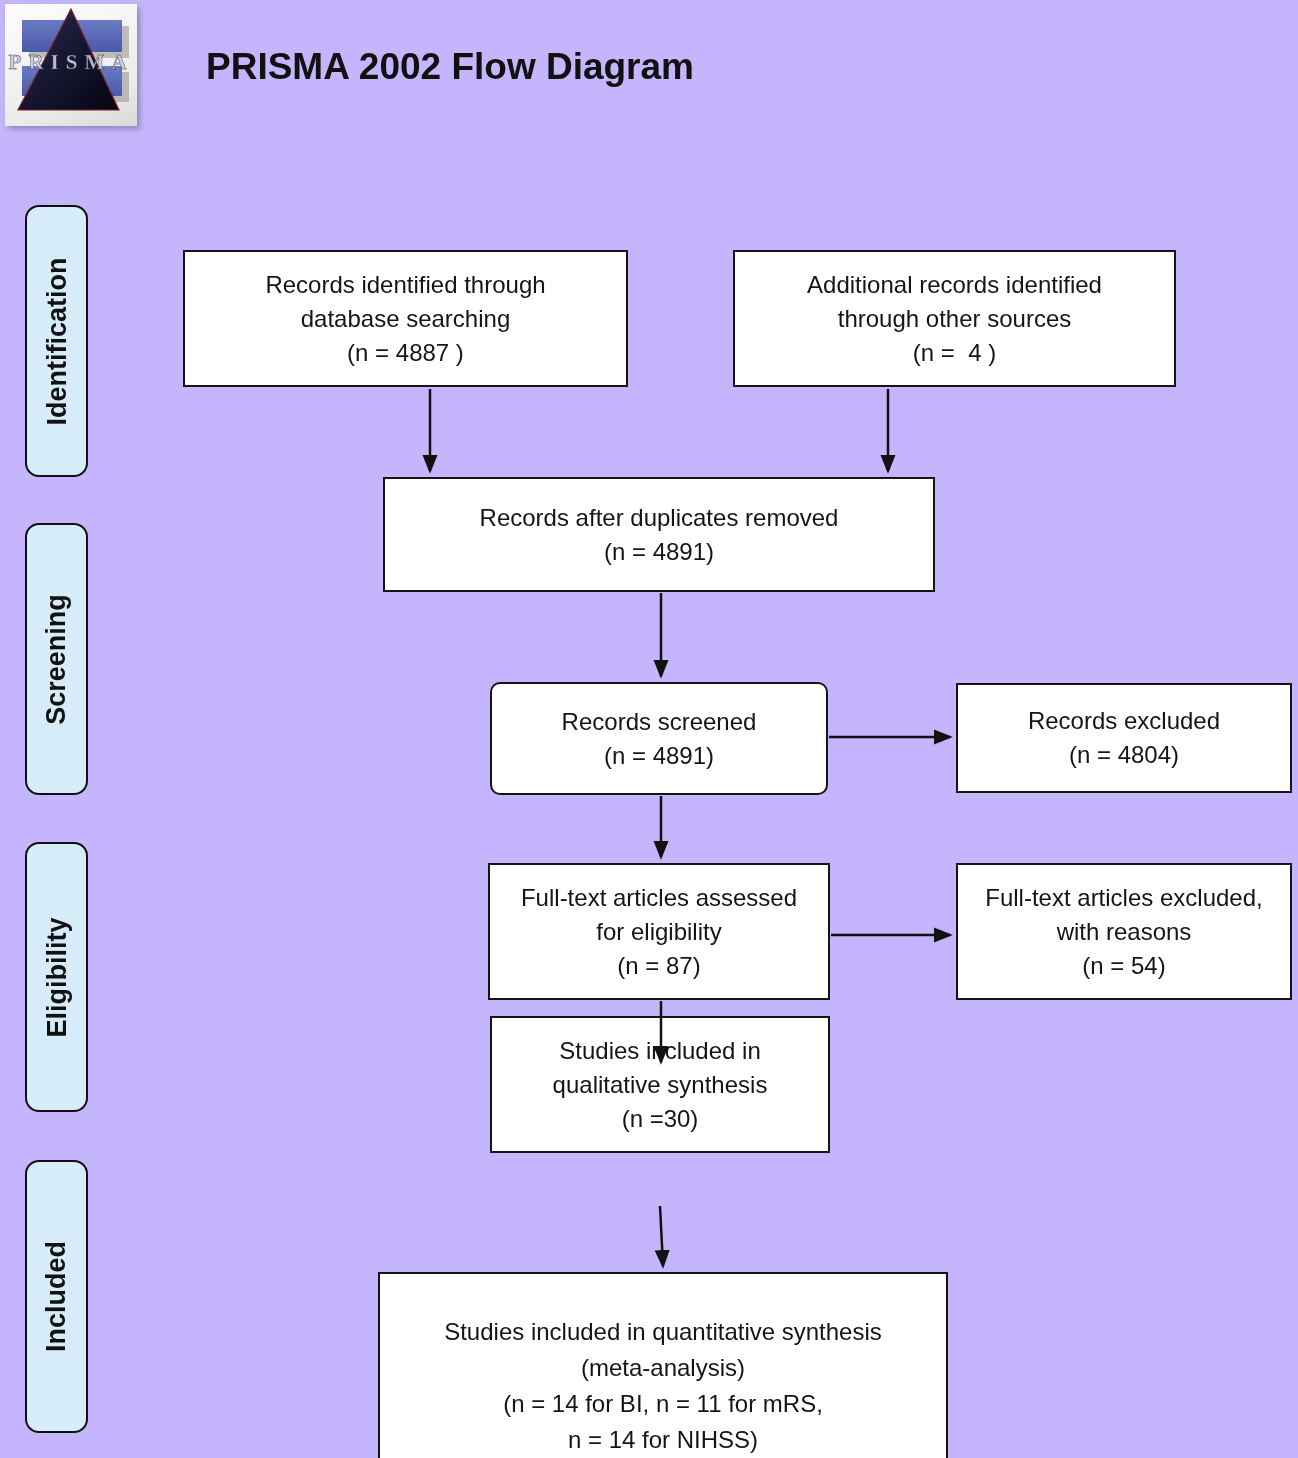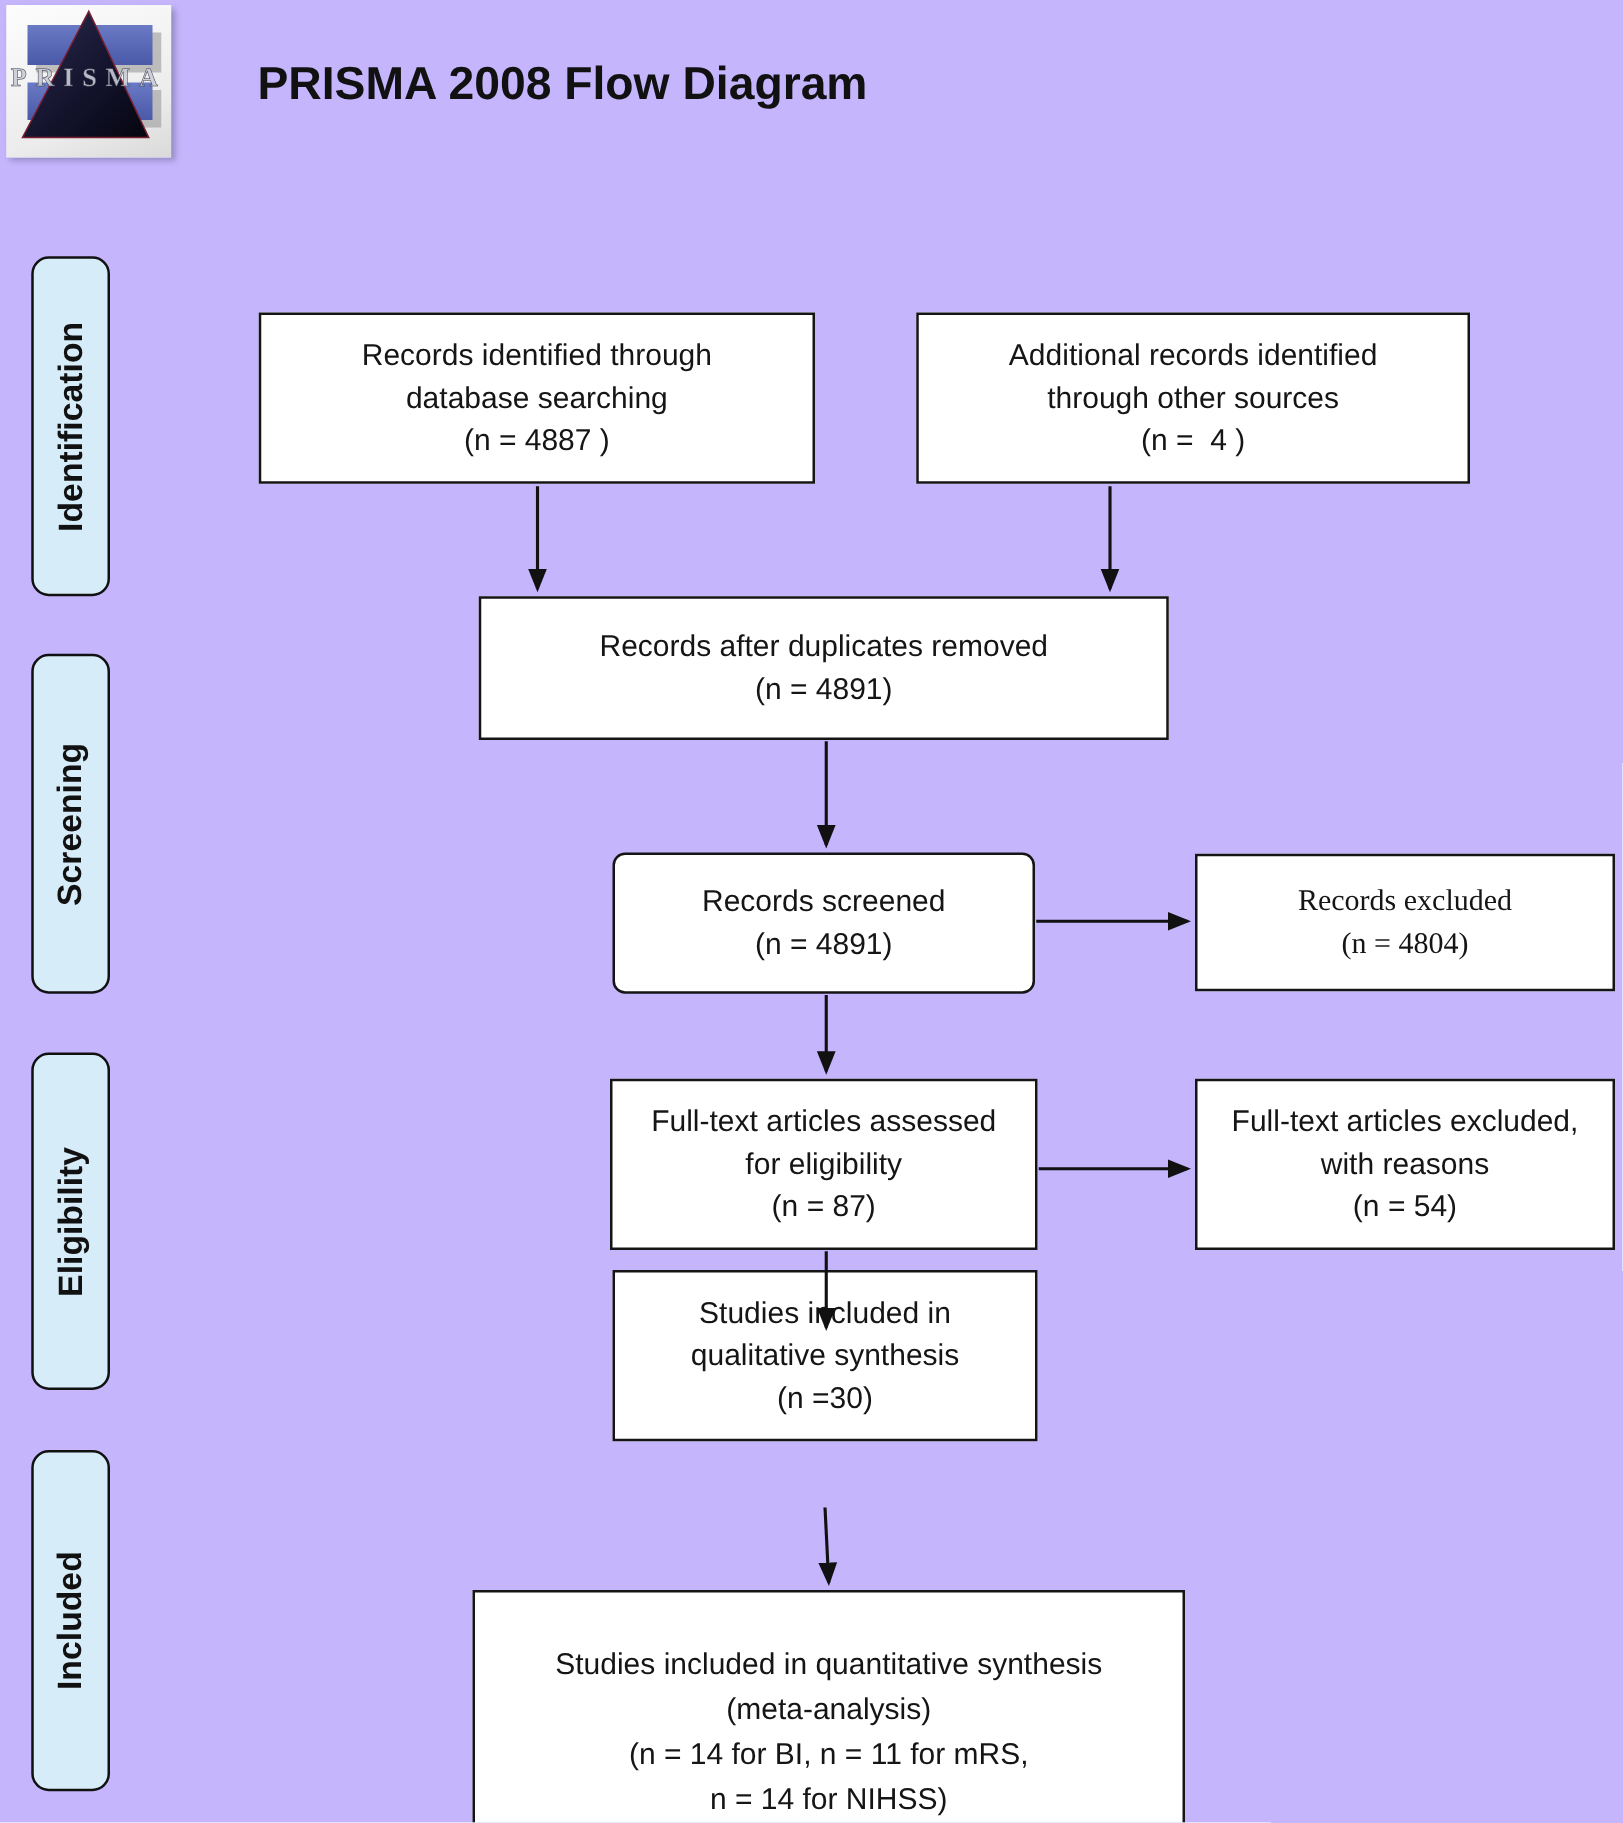--- a/index.html
+++ b/index.html
@@ -44,25 +44,25 @@
   .fbox{
     position:absolute;
     background:#ffffff;
     border:2.5px solid #151515;
     box-sizing:border-box;
     display:flex;align-items:center;justify-content:center;
     text-align:center;
     font-size:24px;line-height:34px;color:#151515;
     white-space:pre-wrap;
   }
-  #box-records-identified{left:183px;top:250px;width:445px;height:137px;margin-left:24px;}
+  #box-records-identified{left:183px;top:250px;width:445px;height:137px;}
   #box-additional-records{left:733px;top:250px;width:443px;height:137px;}
   #box-duplicates-removed{left:383px;top:477px;width:552px;height:115px;}
   #box-records-screened{left:490px;top:682px;width:338px;height:113px;border-radius:10px;}
-  #box-records-excluded{left:956px;top:683px;width:336px;height:110px;font-family:Liberation Serif, serif;}
+  #box-records-excluded{left:956px;top:683px;width:336px;height:110px;}
   #box-fulltext-assessed{left:488px;top:863px;width:342px;height:137px;}
   #box-fulltext-excluded{left:956px;top:863px;width:336px;height:137px;}
   #box-qualitative{left:490px;top:1016px;width:340px;height:137px;}
   #box-quantitative{left:378px;top:1272px;width:570px;height:228px;line-height:36px;}
   
   #arrows{position:absolute;left:0;top:0;width:1298px;height:1458px;pointer-events:none;}
 </style>
 </head>
 <body>
 
@@ -87,21 +87,21 @@
 
       <rect x="17" y="16" width="100" height="32" fill="url(#barGrad)"></rect>
       <rect x="17" y="62" width="100" height="30" fill="url(#barGrad)"></rect>
 
       <polygon points="66,5 13,106 114,106" fill="url(#triGrad)" stroke="#7a2030" stroke-width="1.2"></polygon>
 
       <text x="66" y="65" text-anchor="middle" font-family="Liberation Serif, serif" font-size="21" font-weight="bold" letter-spacing="7" fill="#c9ccd6" fill-opacity="0.9" stroke="#3a3a4a" stroke-width="0.4">PRISMA</text>
     </svg>
   </div>
 
-  <div id="title">PRISMA 2008 Flow Diagram</div>
+  <div id="title">PRISMA 2002 Flow Diagram</div>
 
   <div class="stage" id="stage-identification">
     <span>Identification</span>
   </div>
   <div class="stage" id="stage-screening">
     <span>Screening</span>
   </div>
   <div class="stage" id="stage-eligibility">
     <span>Eligibility</span>
   </div>

